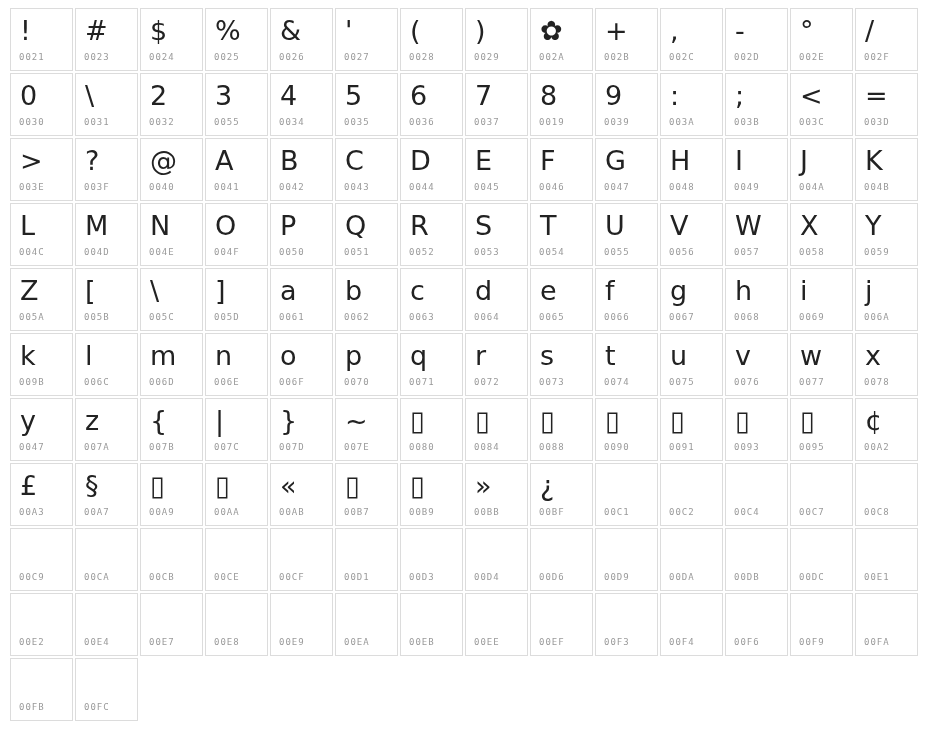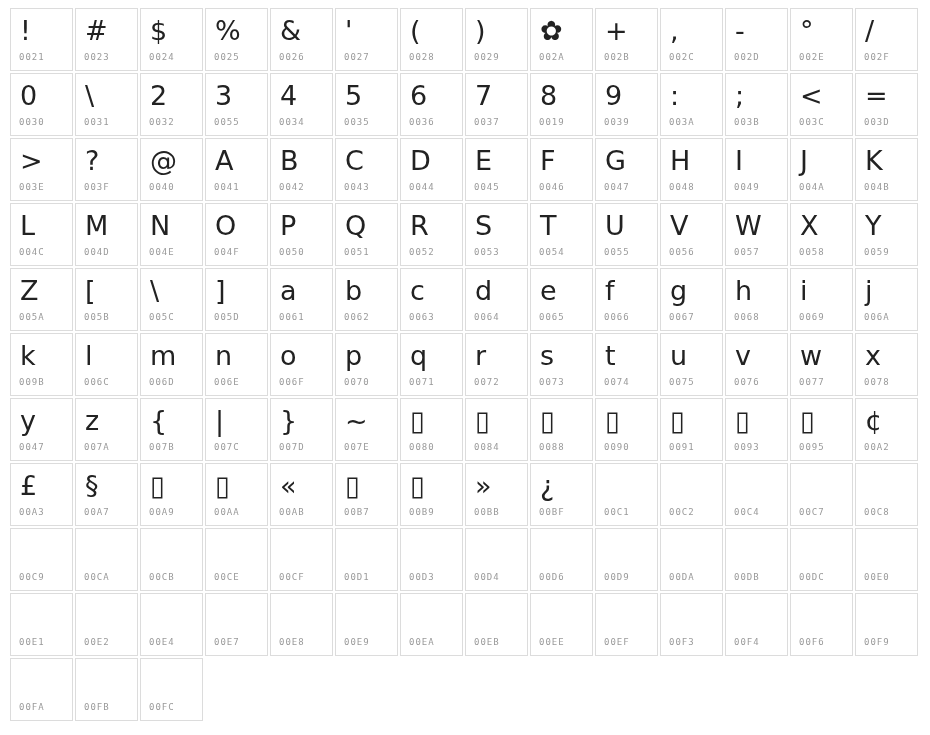--- a/index.html
+++ b/index.html
@@ -670,24 +670,20 @@
     <span class="glyph"></span>
     <span class="code">00DB</span>
   </div>
 
   <div class="cell">
     <span class="glyph"></span>
     <span class="code">00DC</span>
   </div>
 
 
-  <div class="cell">
-    <span class="glyph"></span>
-    <span class="code">00E0</span>
-  </div>
 
   <div class="cell">
     <span class="glyph"></span>
     <span class="code">00E1</span>
   </div>
 
   <div class="cell">
     <span class="glyph"></span>
     <span class="code">00E2</span>
   </div>

